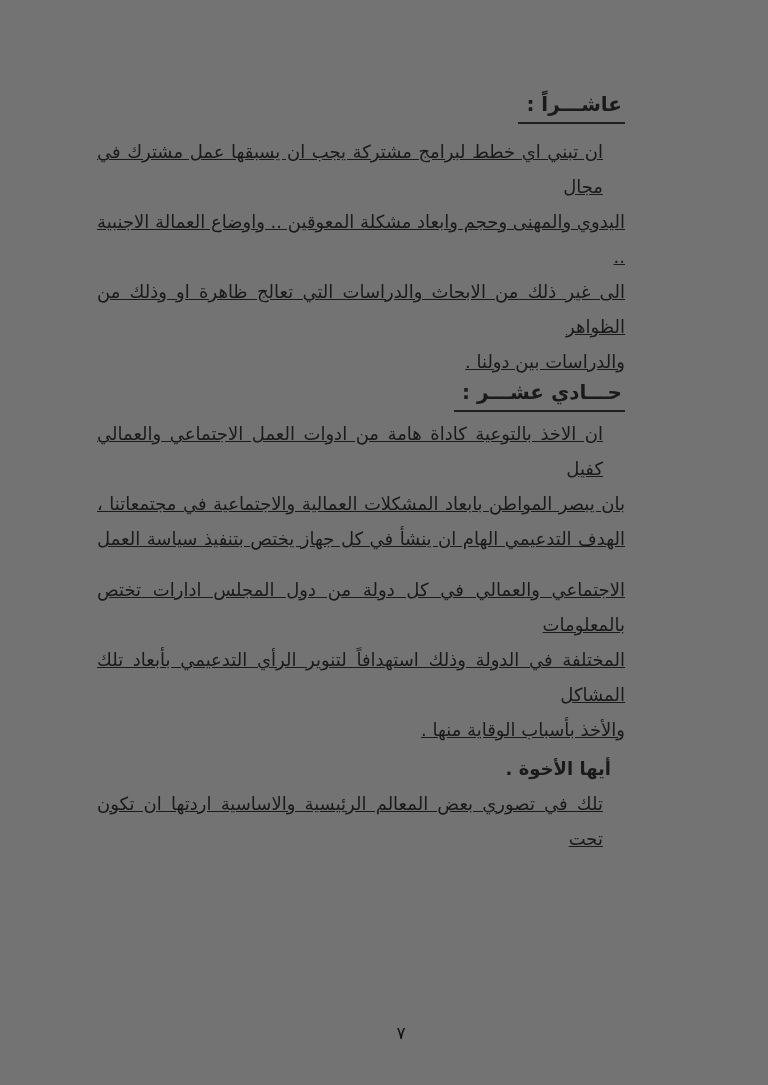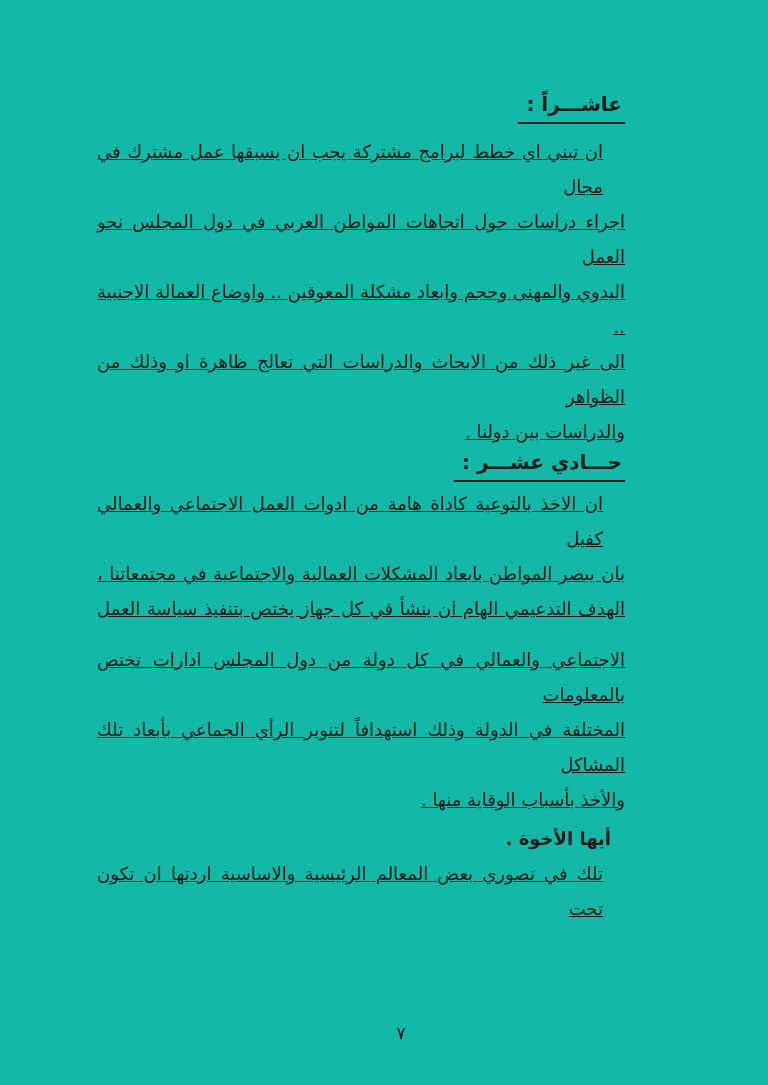--- a/index.html
+++ b/index.html
@@ -5,21 +5,21 @@
   html, body {
     margin: 0;
     padding: 0;
     background: #e8e8e8;
   }
   .page {
     position: relative;
     width: 768px;
     height: 1085px;
     margin: 0 auto;
-    background: #14b8a6;
+    background: #737373;
     color: #1a1a1a;
     direction: rtl;
     font-family: "DejaVu Sans", sans-serif;
     overflow: hidden;
   }
   .content {
     position: absolute;
     top: 0;
     right: 143px;
     width: 528px;
@@ -78,34 +78,33 @@
   }
 </style>
 </head>
 <body>
 
 <div class="page">
   <div class="content">
       <div class="heading"><span class="heading-text">عاشـــراً :</span></div>
       <div class="para indent">
         <div class="line">ان تبني اي خطط لبرامج مشتركة يجب ان يسبقها عمل مشترك في مجال</div>
-        <div class="line">اجراء دراسات حول اتجاهات المواطن العربي في دول المجلس نحو العمل</div>
         <div class="line">اليدوي والمهنى وحجم وابعاد مشكلة المعوقين .. واوضاع العمالة الاجنبية ..</div>
         <div class="line">الى غير ذلك من الابحاث والدراسات التي تعالج ظاهرة او وذلك من الظواهر</div>
         <div class="line last">والدراسات بين دولنا .</div>
       </div>
       <div class="heading"><span class="heading-text">حـــادي عشـــر :</span></div>
       <div class="para indent">
         <div class="line">ان الاخذ بالتوعية كاداة هامة من ادوات العمل الاجتماعي والعمالي كفيل</div>
         <div class="line">بان يبصر المواطن بابعاد المشكلات العمالية والاجتماعية في مجتمعاتنا ،</div>
         <div class="line">الهدف التدعيمي الهام ان ينشأ في كل جهاز يختص بتنفيذ سياسة العمل</div>
       </div>
       <div class="para">
         <div class="line">الاجتماعي والعمالي في كل دولة من دول المجلس ادارات تختص بالمعلومات</div>
-        <div class="line">المختلفة في الدولة وذلك استهدافاً لتنوير الرأي الجماعي بأبعاد تلك المشاكل</div>
+        <div class="line">المختلفة في الدولة وذلك استهدافاً لتنوير الرأي التدعيمي بأبعاد تلك المشاكل</div>
         <div class="line last">والأخذ بأسباب الوقاية منها .</div>
       </div>
       <div class="salutation">أيها الأخوة .</div>
       <div class="para indent">
         <div class="line">تلك في تصوري بعض المعالم الرئيسية والاساسية اردتها ان تكون تحت</div>
       </div>
     </div>
   <div class="page-number">٧</div>
 </div>
 

